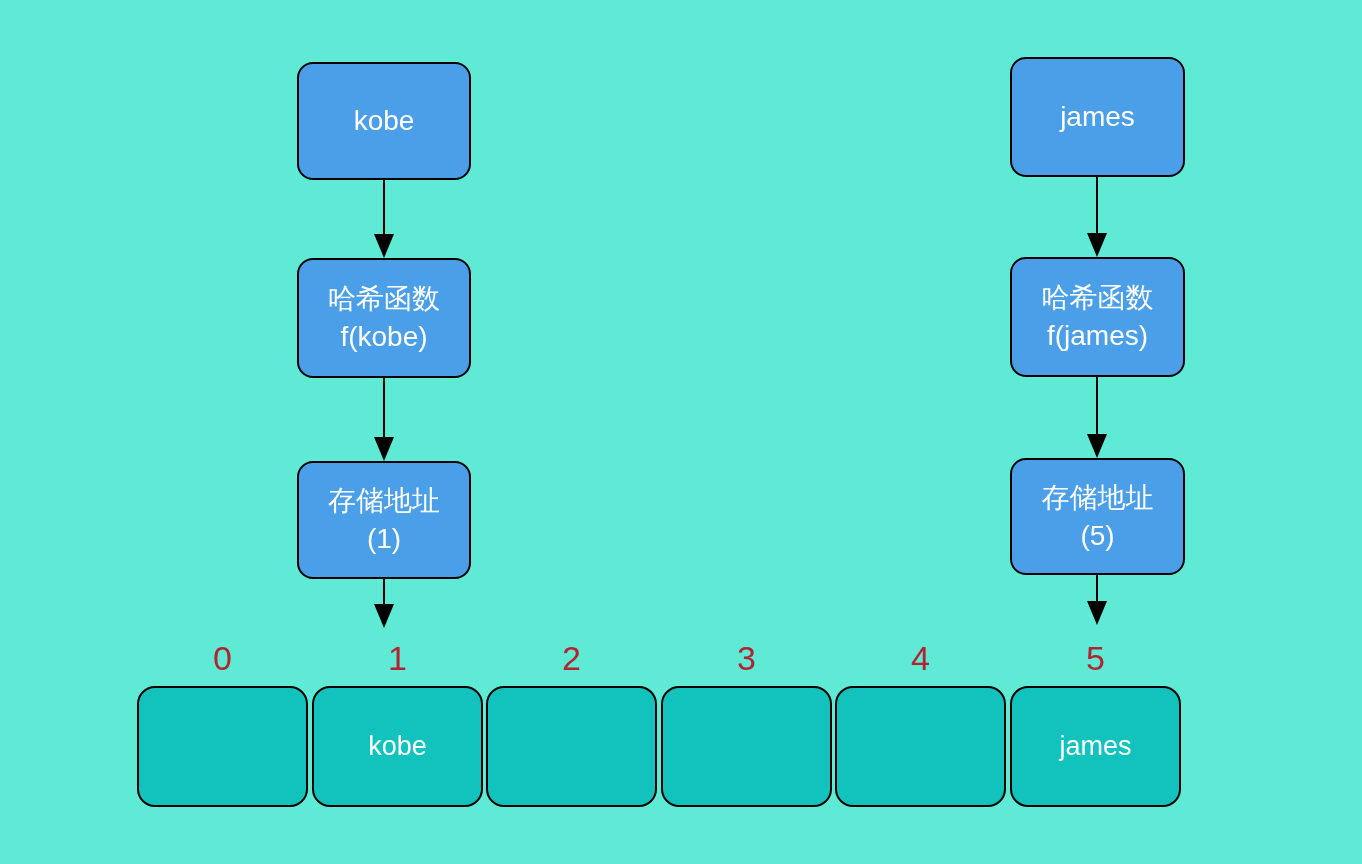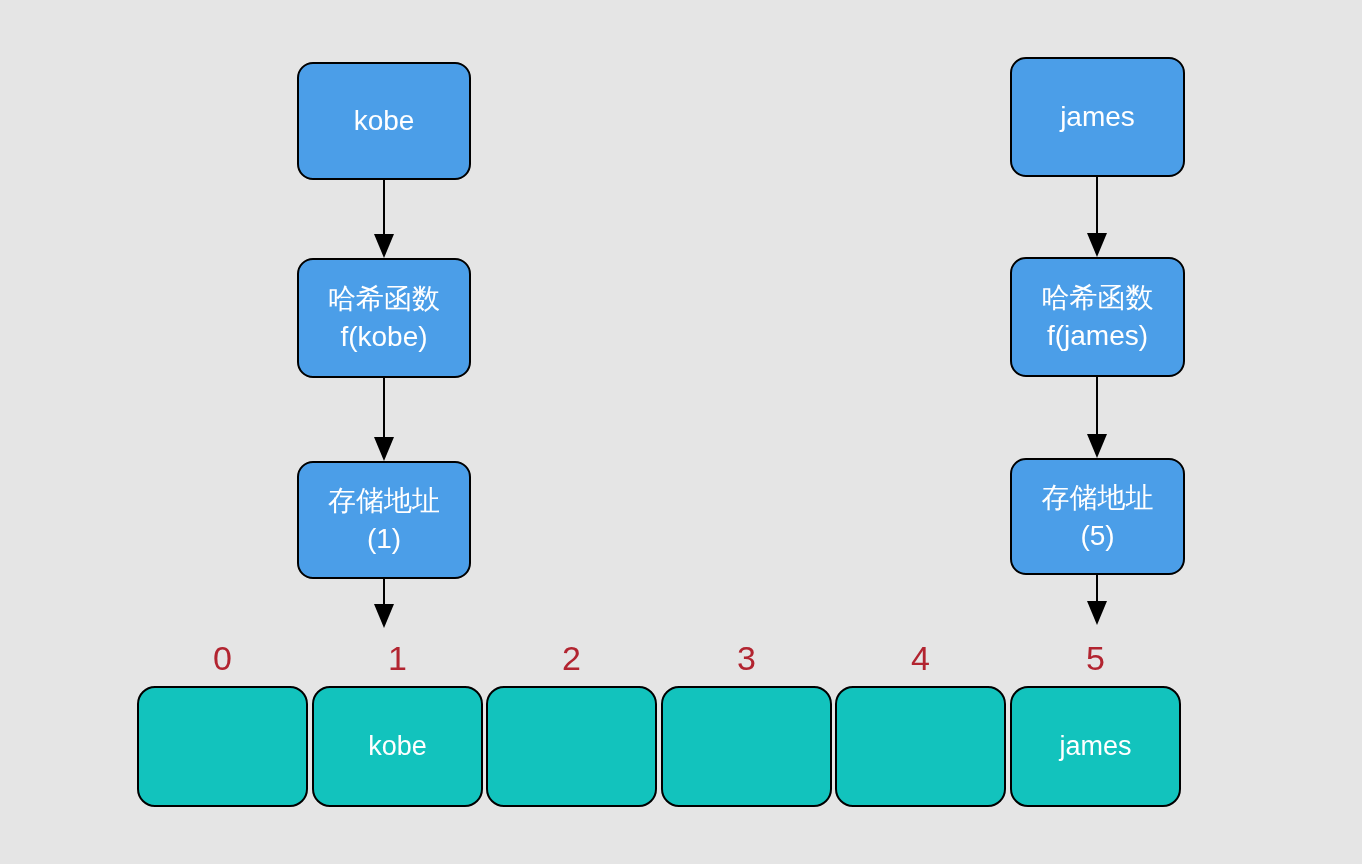--- a/index.html
+++ b/index.html
@@ -11,21 +11,21 @@
   }
   html,body{margin:0;padding:0;}
   body{
     font-family:"Liberation Sans","DejaVu Sans",sans-serif;
     background:#ffffff;
   }
   .canvas{
     position:relative;
     width:1362px;
     height:864px;
-    background:#e5e5e5;
+    background:#5eead4;
     overflow:hidden;
   }
   .node{
     position:absolute;
     background:var(--box-blue);
     border:2.5px solid var(--line-black);
     border-radius:16px;
     color:var(--text-white);
     display:flex;
     flex-direction:column;

